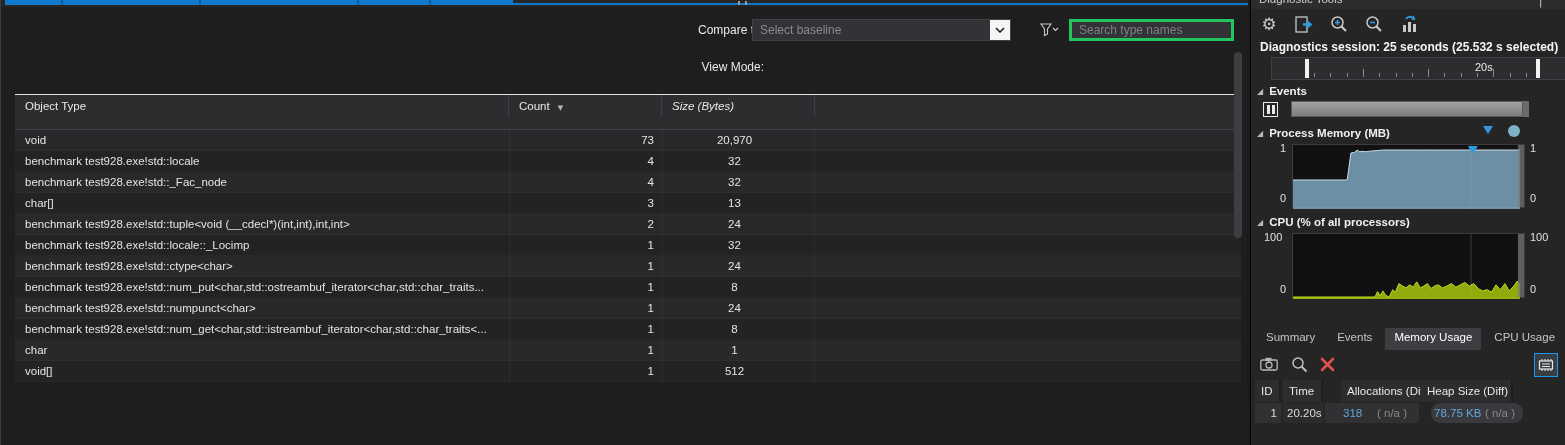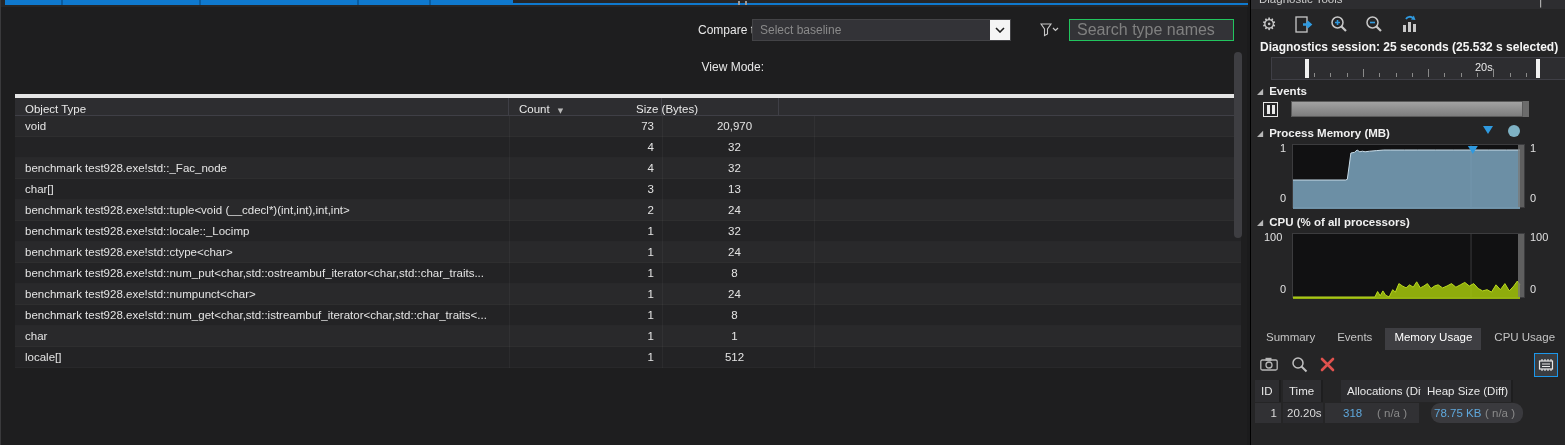--- a/index.html
+++ b/index.html
@@ -17,26 +17,26 @@
 
   #page-title { position:absolute; left:14px; top:18px; font-size:15px; font-weight:bold; color:#f1f1f1; }
 
   .ctl-label { position:absolute; font-size:12px; color:#e8e8e8; text-align:right; width:75px; }
   .dropdown { position:absolute; left:751px; width:259px; height:22px; background:#333337; border:1px solid #434346; display:flex; align-items:center; }
   .dropdown .dd-text { flex:1; padding:0 7px; font-size:12px; white-space:nowrap; overflow:hidden; }
   .dd-placeholder { color:#8a8a8a; }
   .dd-value { color:#f0f0f0; }
   .dd-btn { width:20px; height:20px; background:#f5f5f5; display:flex; align-items:center; justify-content:center; }
   .filter-btn { position:absolute; left:1036px; top:19px; width:26px; height:22px; display:flex; align-items:center; justify-content:center; background:transparent; }
-  #search-box { position:absolute; left:1068px; top:19px; width:165px; height:22px; background:#333337; border:1px solid #22c55e; color:#e0e0e0; font-size:16px; padding:0 7px; font-family:"Liberation Sans", sans-serif; }
+  #search-box { position:absolute; left:1068px; top:19px; width:165px; height:22px; background:#333337; border:3px solid #22c55e; color:#e0e0e0; font-size:12px; padding:0 7px; font-family:"Liberation Sans", sans-serif; }
   #search-box::placeholder { color:#808080; }
 
   
   #object-table { position:absolute; left:14px; top:94px; width:1226px; }
-  #obj-header { position:relative; height:22px; background:#2d2d30; border-top:4px solid #e5e5e5; border-bottom:1px solid #3f3f46; font-size:11.5px; color:#e8e8e8; }
+  #obj-header { position:relative; height:36px; background:#2d2d30; border-top:1px solid #e5e5e5; border-bottom:1px solid #3f3f46; font-size:11.5px; color:#e8e8e8; }
   #obj-header .hcell { position:absolute; top:0; height:22px; line-height:22px; padding-left:10px; border-right:1px solid #3f3f46; }
   .sort-arrow { font-size:7px; color:#b8b8b8; margin-left:8px; font-family:"DejaVu Sans", sans-serif; }
   .orow { position:relative; height:21px; font-size:11.5px; line-height:21px; color:#e4e4e4; border-bottom:1px solid rgba(255,255,255,0.025); }
   .orow:nth-child(odd)  { background:#29292b; }
   .orow:nth-child(even) { background:#232325; }
   .c-obj  { position:absolute; left:0; top:0; width:494px; padding-left:10px; white-space:nowrap; overflow:hidden; }
   .c-count{ position:absolute; left:494px; top:0; width:153px; text-align:right; padding-right:8px; border-left:1px solid rgba(255,255,255,0.04); }
   .c-size { position:absolute; left:647px; top:0; width:153px; text-align:center; padding-right:8px; border-left:1px solid rgba(255,255,255,0.04); border-right:1px solid rgba(255,255,255,0.04); }
   #left-scrollbar { position:absolute; left:1233px; top:52px; width:8px; height:186px; background:#3e3e42; border-radius:4px; }
 
@@ -123,32 +123,33 @@
     <div class="ctl-label" style="left:688px; top:60px;">View Mode:</div>
 
     <div id="object-table">
       <div id="obj-header">
         <div class="hcell" style="left:0; width:494px;">
           <span>Object Type</span>
         </div>
         <div class="hcell" style="left:494px; width:153px;">
           <span>Count</span><span class="sort-arrow">▼</span>
         </div>
-        <div class="hcell" style="left:611px; width:153px;">
+        <div class="hcell" style="left:647px; width:153px;font-style:italic;">
           <span>Size (Bytes)</span>
         </div>
         <div class="hcell" style="left:800px; width:426px; border-right:none;"></div>
       </div>
       <div id="object-rows">
           <div class="orow">
             <div class="c-obj">void</div>
             <div class="c-count">73</div>
             <div class="c-size">20,970</div>
           </div>
           <div class="orow">
+            <div class="c-obj">benchmark test928.exe!std::locale</div>
             <div class="c-count">4</div>
             <div class="c-size">32</div>
           </div>
           <div class="orow">
             <div class="c-obj">benchmark test928.exe!std::_Fac_node</div>
             <div class="c-count">4</div>
             <div class="c-size">32</div>
           </div>
           <div class="orow">
             <div class="c-obj">char[]</div>
@@ -184,21 +185,21 @@
             <div class="c-obj">benchmark test928.exe!std::num_get&lt;char,std::istreambuf_iterator&lt;char,std::char_traits&lt;...</div>
             <div class="c-count">1</div>
             <div class="c-size">8</div>
           </div>
           <div class="orow">
             <div class="c-obj">char</div>
             <div class="c-count">1</div>
             <div class="c-size">1</div>
           </div>
           <div class="orow">
-            <div class="c-obj">locale[]</div>
+            <div class="c-obj">void[]</div>
             <div class="c-count">1</div>
             <div class="c-size">512</div>
           </div>
         </div>
     </div>
 
     <div id="left-scrollbar"></div>
   </div>
 
   <div id="right-panel">

